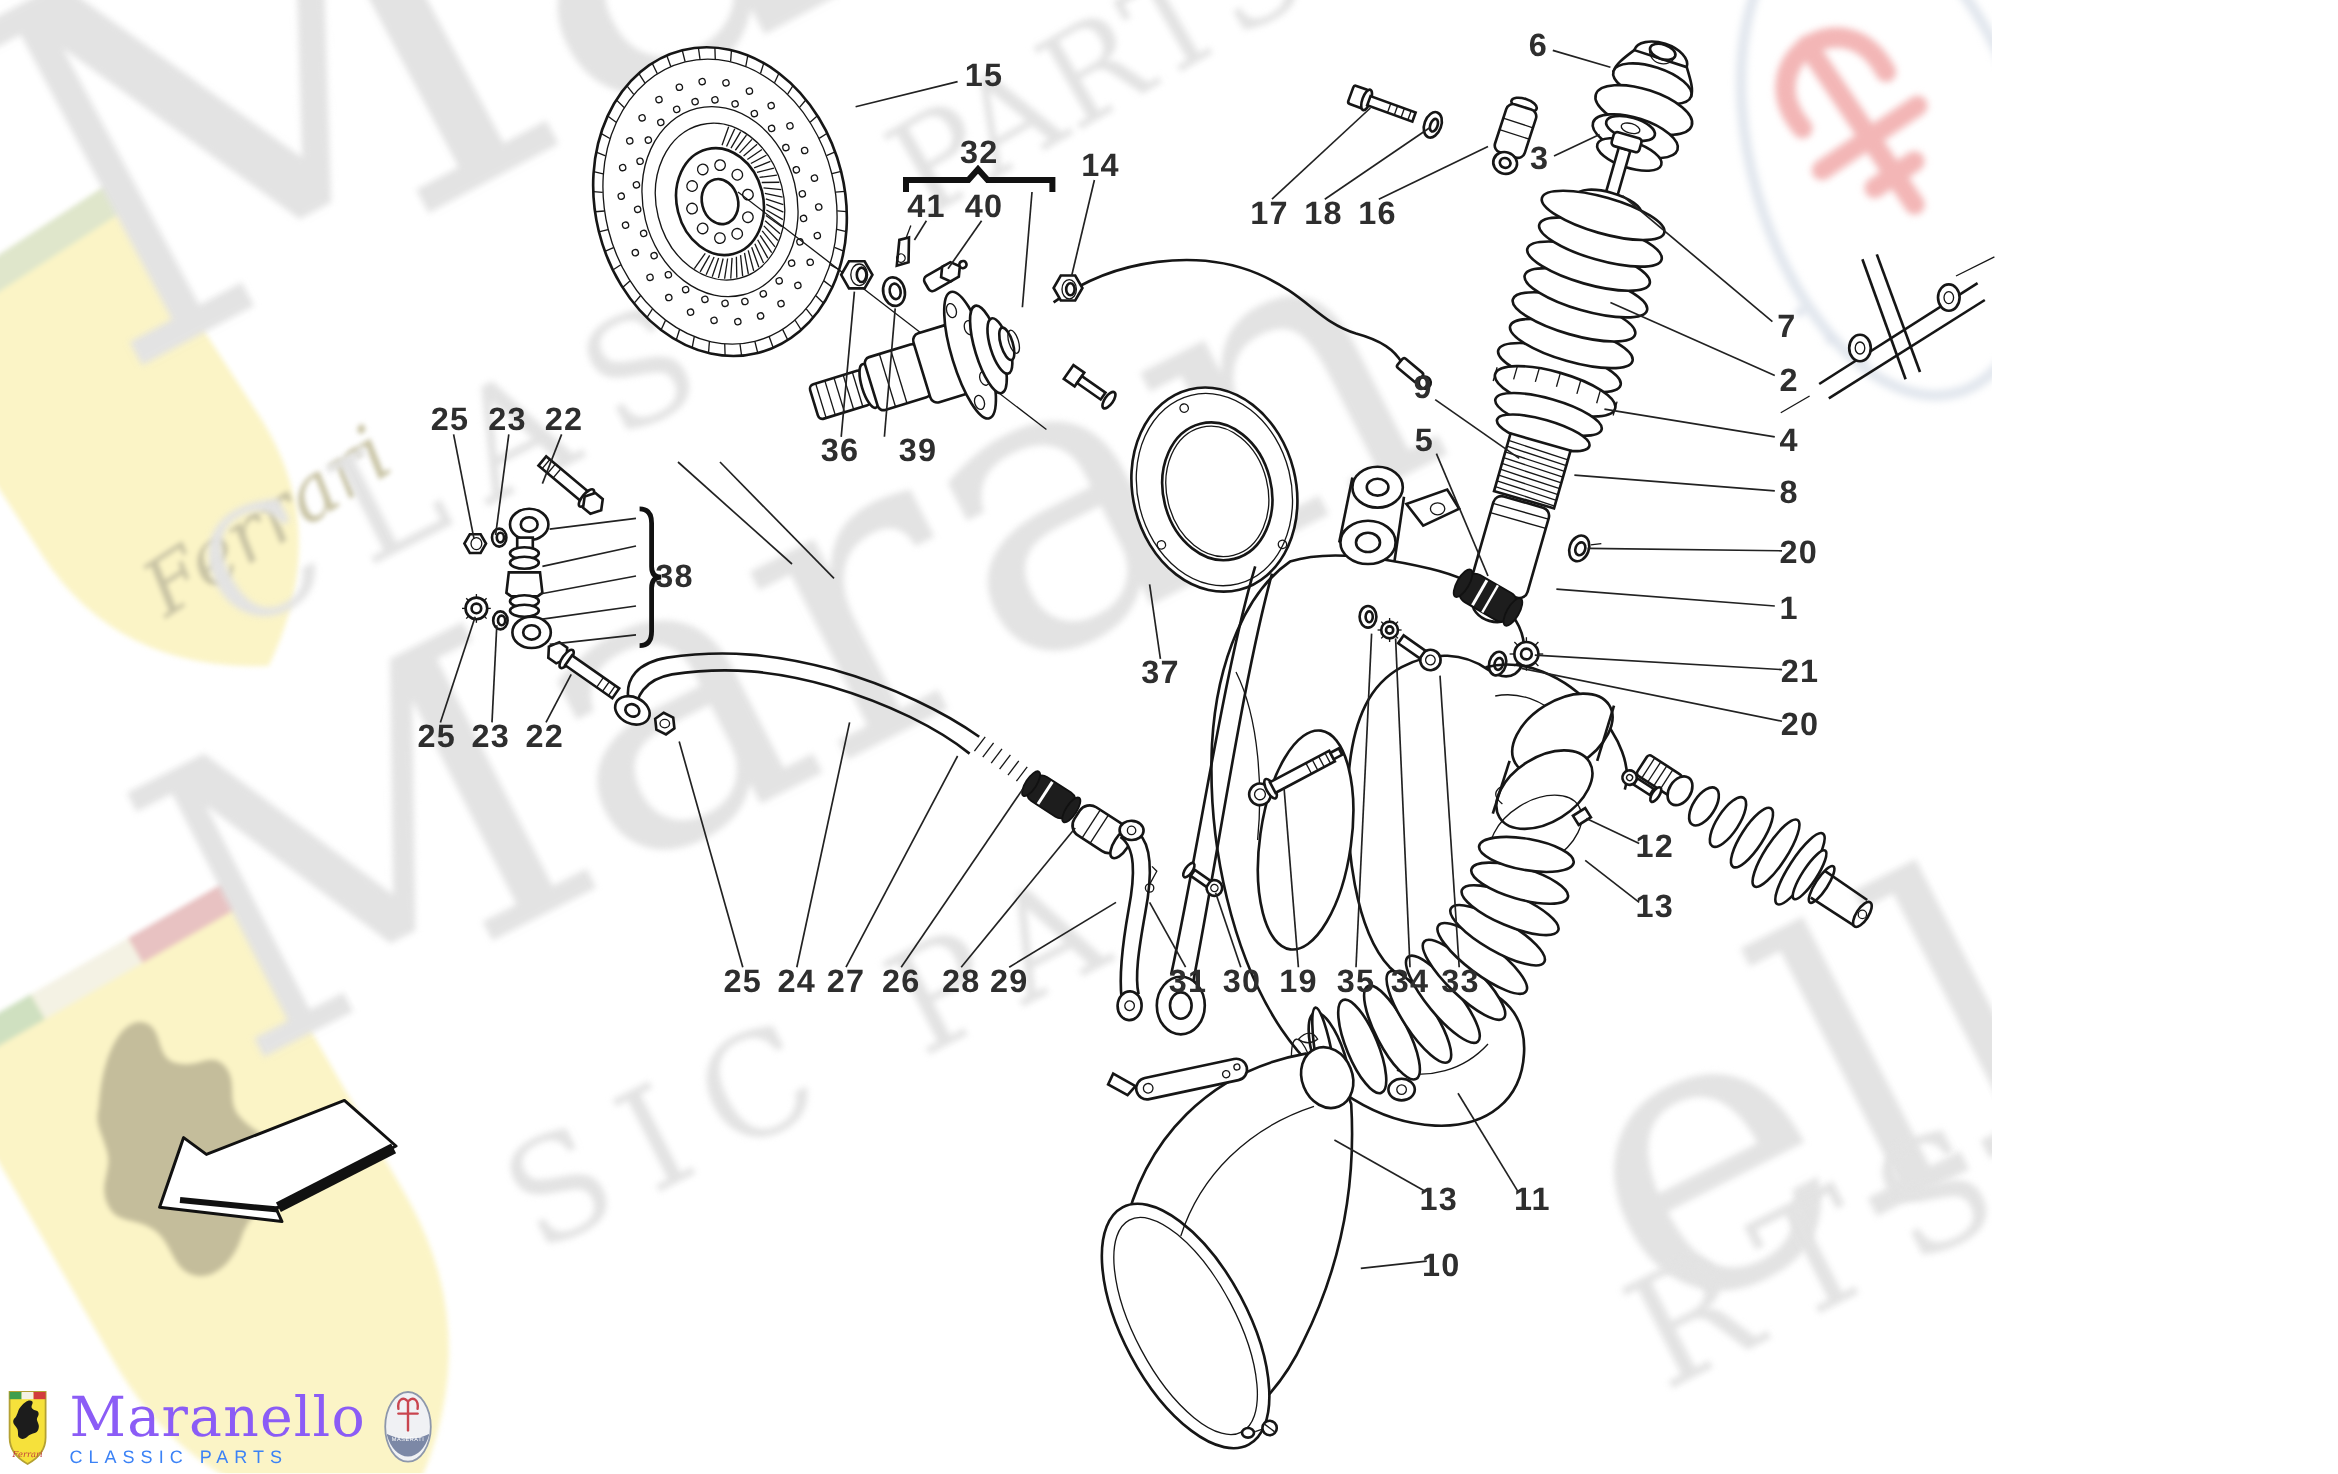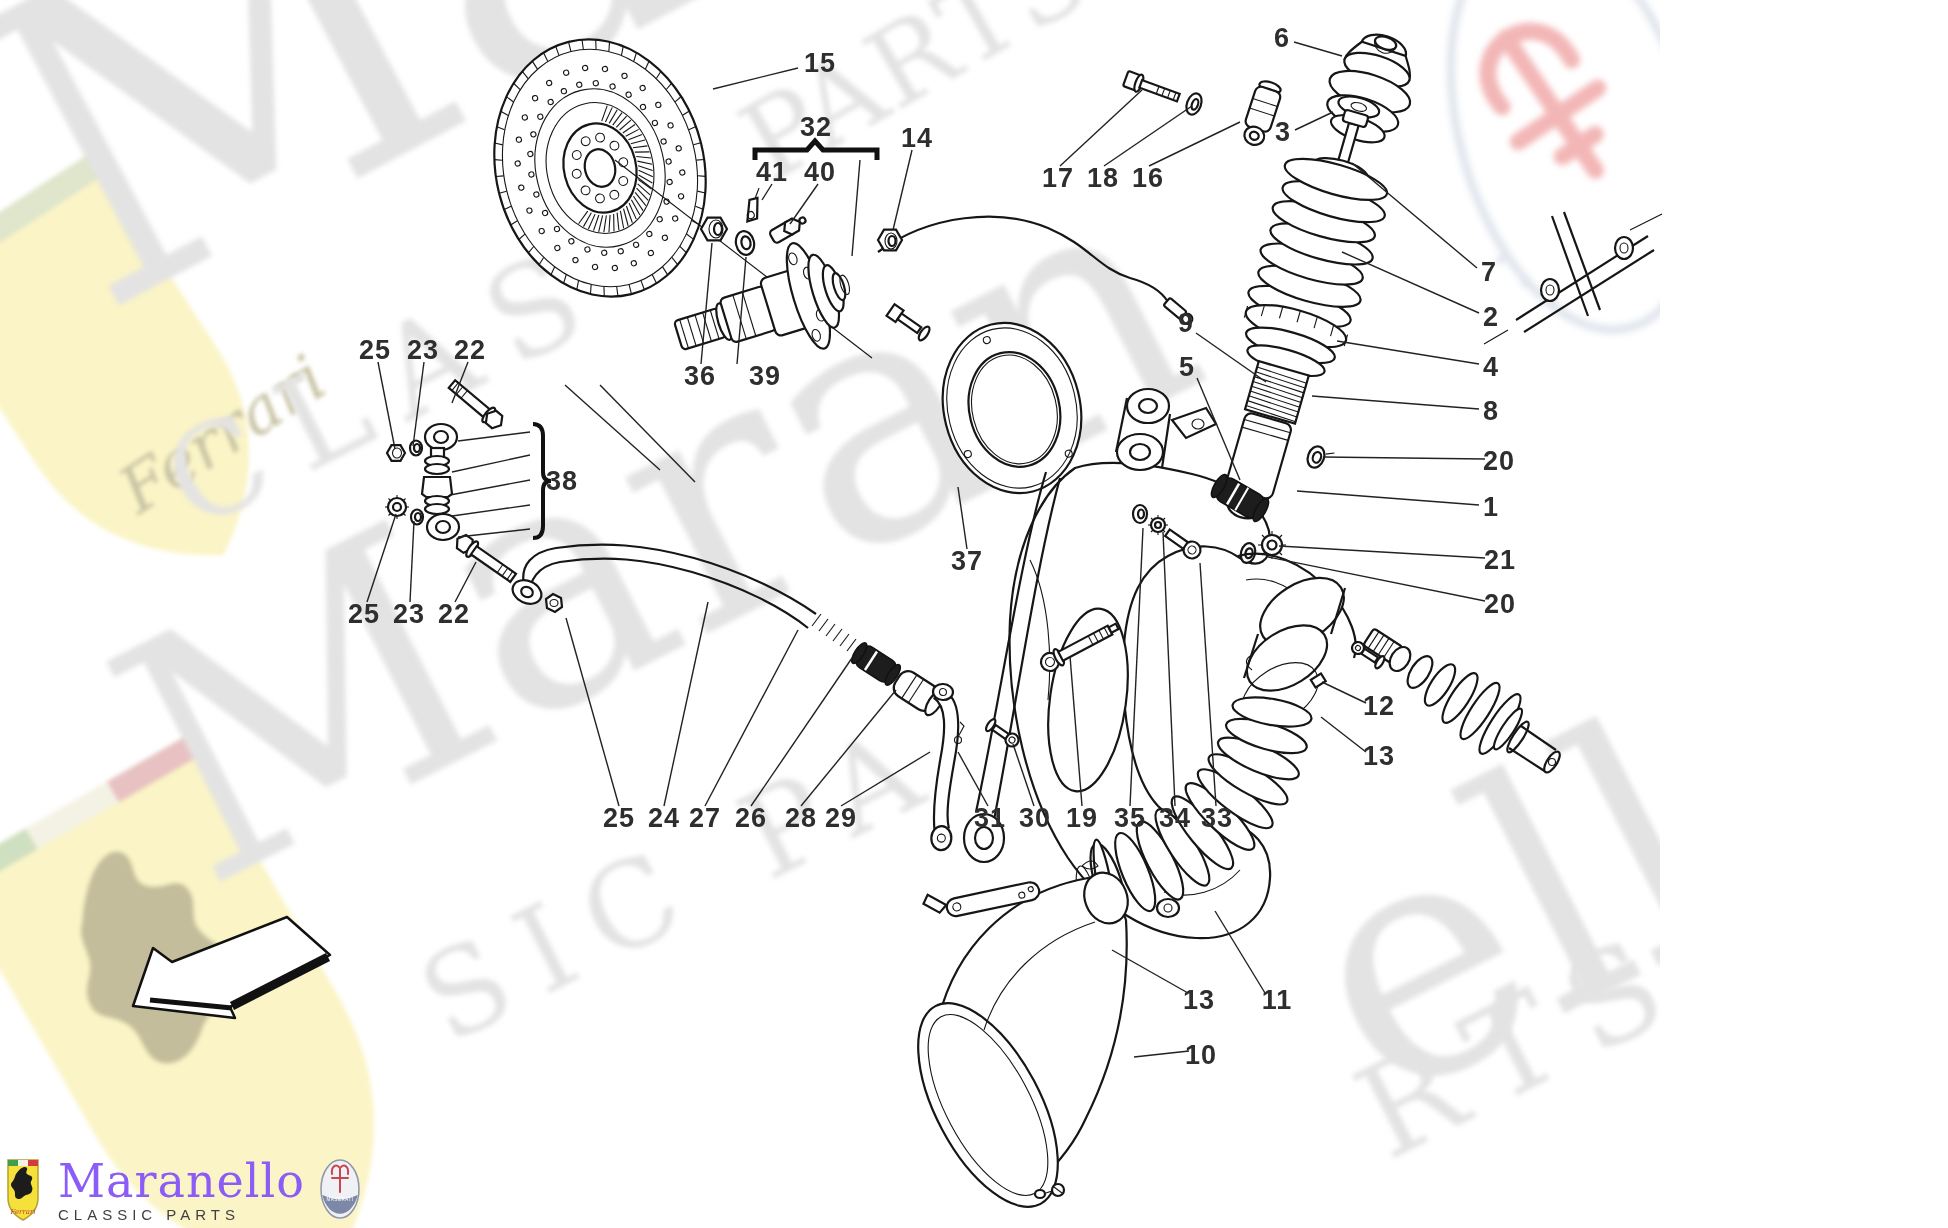--- a/index.html
+++ b/index.html
@@ -7,21 +7,21 @@
          font-family:"Liberation Sans",sans-serif;}
   .wm-layer{position:absolute;inset:0;pointer-events:none;}
   .wm{position:absolute;white-space:nowrap;font-family:"DejaVu Serif",serif;color:#e3e3e3;
       transform-origin:0 50%;filter:blur(2.5px);line-height:1;}
   .art{position:absolute;left:0;top:0;}
   .callout{position:absolute;transform:translate(-50%,-50%);font-weight:bold;font-size:27px;
            color:#2e2e2e;letter-spacing:1px;font-family:"Liberation Sans",sans-serif;}
   .logo{position:absolute;left:6px;top:1158px;display:flex;align-items:flex-start;}
   .logo-text{margin-left:18px;}
   .logo-name{font-family:"DejaVu Serif",serif;font-size:46px;color:#8b5cf6;letter-spacing:1px;line-height:1.0;}
-  .logo-sub{font-family:"Liberation Sans",sans-serif;font-size:15px;color:#404040;letter-spacing:5px;margin-top:2px;}
+  .logo-sub{font-family:"Liberation Sans",sans-serif;font-size:15px;color:#3b82f6;letter-spacing:5px;margin-top:2px;}
   svg .ln{stroke:#161616;stroke-width:2.2;fill:none;}
   svg .lnw{stroke:#161616;stroke-width:2.2;fill:#ffffff;}
   svg .thin{stroke:#161616;stroke-width:1.1;fill:none;}
   svg .leader{stroke:#222222;stroke-width:1.4;fill:none;}
   svg .heavy{stroke:#111111;stroke-width:5;fill:none;}
 </style>
 </head>
 <body>
 
 <div class="stage">

